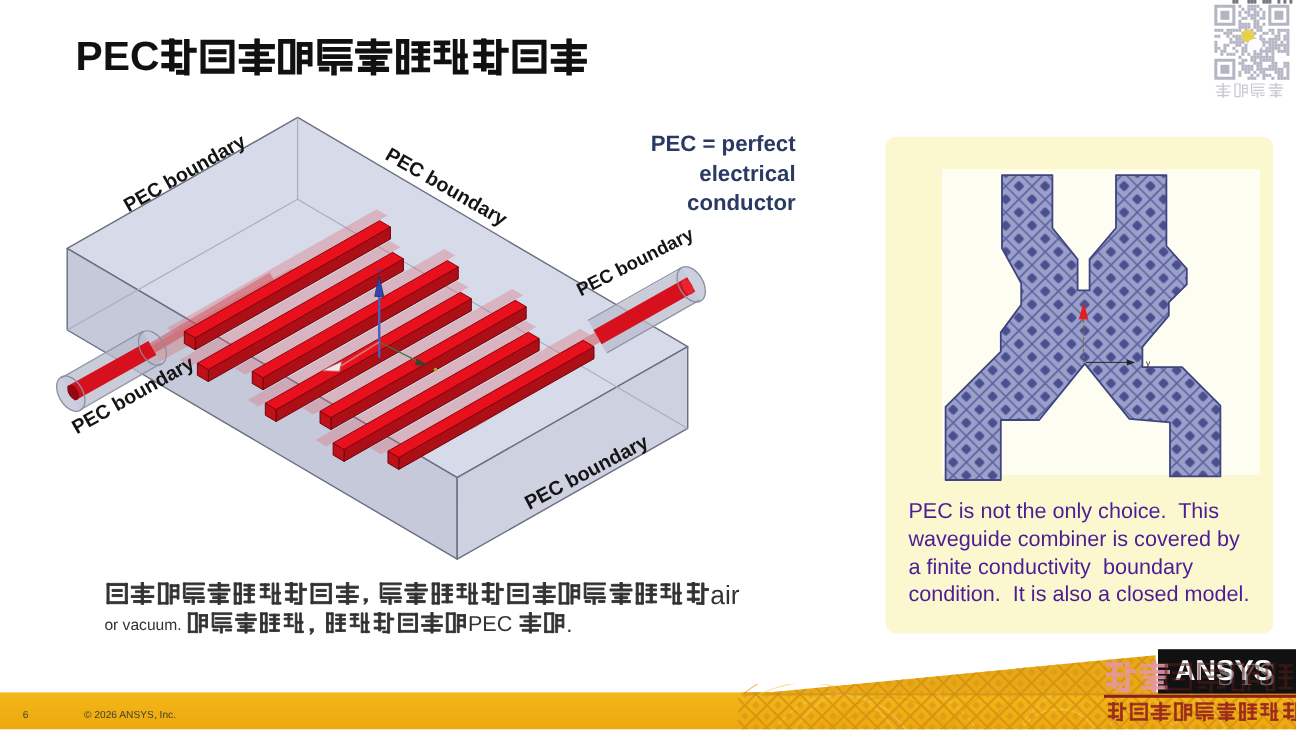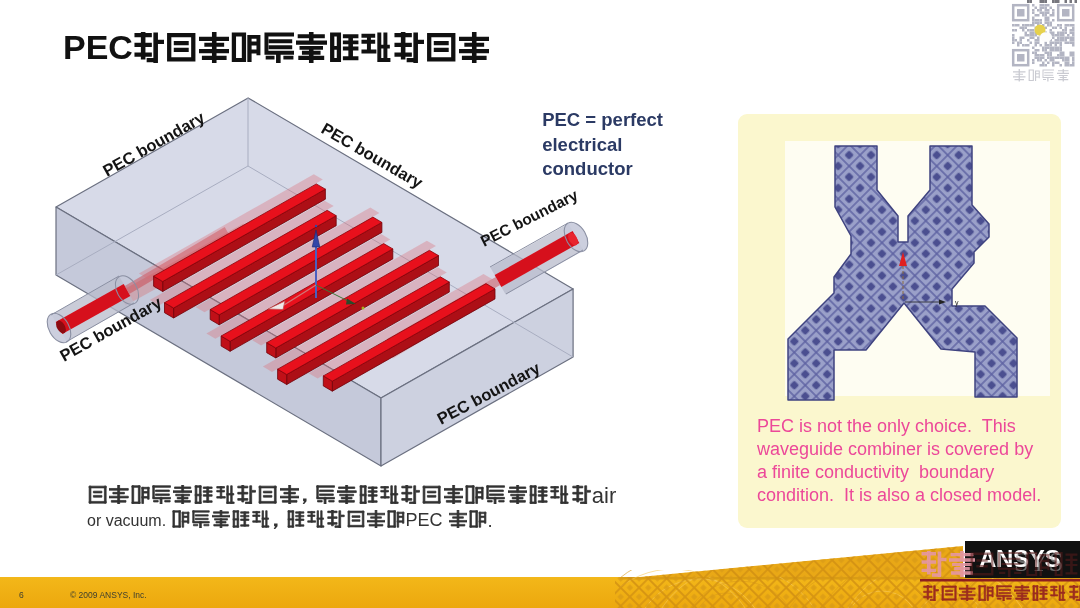--- a/index.html
+++ b/index.html
@@ -430,21 +430,21 @@
     </svg></div>
 <div class="abs" style="left:1012px;top:69px;white-space:nowrap;letter-spacing:2px"><svg class="cg" style="width:12.5px;height:12.5px;" viewBox="0 0 100 100" fill="#c9cad1">
       <use href="#g3"></use>
     </svg><svg class="cg" style="width:12.5px;height:12.5px;" viewBox="0 0 100 100" fill="#c9cad1">
       <use href="#g4"></use>
     </svg><svg class="cg" style="width:12.5px;height:12.5px;" viewBox="0 0 100 100" fill="#c9cad1">
       <use href="#g5"></use>
     </svg><svg class="cg" style="width:12.5px;height:12.5px;" viewBox="0 0 100 100" fill="#c9cad1">
       <use href="#g6"></use>
     </svg></div>
-<div class="abs" style="right:417px;top:108px;font-weight:bold;font-size:18.5px;line-height:24.6px;color:#2b3a64;text-align:left">PEC&nbsp;=&nbsp;perfect<br>electrical<br>conductor</div>
+<div class="abs" style="right:417px;top:108px;font-weight:bold;font-size:18.5px;line-height:24.6px;color:#2b3a64;text-align:right">PEC&nbsp;=&nbsp;perfect<br>electrical<br>conductor</div>
 <div class="abs" style="left:87px;top:485px;font-size:20px;color:#333;white-space:nowrap"><svg class="cg" style="width:19.3px;height:19.3px;" viewBox="0 0 100 100" fill="#333">
       <use href="#g2" stroke="#333" stroke-width="4"></use>
     </svg><svg class="cg" style="width:19.3px;height:19.3px;" viewBox="0 0 100 100" fill="#333">
       <use href="#g3" stroke="#333" stroke-width="4"></use>
     </svg><svg class="cg" style="width:19.3px;height:19.3px;" viewBox="0 0 100 100" fill="#333">
       <use href="#g4" stroke="#333" stroke-width="4"></use>
     </svg><svg class="cg" style="width:19.3px;height:19.3px;" viewBox="0 0 100 100" fill="#333">
       <use href="#g5" stroke="#333" stroke-width="4"></use>
     </svg><svg class="cg" style="width:19.3px;height:19.3px;" viewBox="0 0 100 100" fill="#333">
       <use href="#g6" stroke="#333" stroke-width="4"></use>
@@ -480,21 +480,21 @@
       <use href="#g5" stroke="#333" stroke-width="4"></use>
     </svg><svg class="cg" style="width:19.3px;height:19.3px;" viewBox="0 0 100 100" fill="#333">
       <use href="#g6" stroke="#333" stroke-width="4"></use>
     </svg><svg class="cg" style="width:19.3px;height:19.3px;" viewBox="0 0 100 100" fill="#333">
       <use href="#g7" stroke="#333" stroke-width="4"></use>
     </svg><svg class="cg" style="width:19.3px;height:19.3px;" viewBox="0 0 100 100" fill="#333">
       <use href="#g8" stroke="#333" stroke-width="4"></use>
     </svg><svg class="cg" style="width:19.3px;height:19.3px;" viewBox="0 0 100 100" fill="#333">
       <use href="#g1" stroke="#333" stroke-width="4"></use>
     </svg><span style="font-size:22px;vertical-align:top;line-height:21px">air</span></div>
-<div class="abs" style="left:87px;top:510px;font-size:20px;color:#333;white-space:nowrap"><span style="font-size:16px;vertical-align:top;line-height:21px">or vacuum.&nbsp;</span><svg class="cg" style="width:18px;height:18px;" viewBox="0 0 100 100" fill="#333">
+<div class="abs" style="left:87px;top:510px;font-size:20px;color:#333;white-space:nowrap"><span style="font-size:13px;vertical-align:top;line-height:21px">or vacuum.&nbsp;</span><svg class="cg" style="width:18px;height:18px;" viewBox="0 0 100 100" fill="#333">
       <use href="#g4" stroke="#333" stroke-width="4"></use>
     </svg><svg class="cg" style="width:18px;height:18px;" viewBox="0 0 100 100" fill="#333">
       <use href="#g5" stroke="#333" stroke-width="4"></use>
     </svg><svg class="cg" style="width:18px;height:18px;" viewBox="0 0 100 100" fill="#333">
       <use href="#g6" stroke="#333" stroke-width="4"></use>
     </svg><svg class="cg" style="width:18px;height:18px;" viewBox="0 0 100 100" fill="#333">
       <use href="#g7" stroke="#333" stroke-width="4"></use>
     </svg><svg class="cg" style="width:18px;height:18px;" viewBox="0 0 100 100" fill="#333">
       <use href="#g8" stroke="#333" stroke-width="4"></use>
     </svg><svg class="cg" style="width:13px;height:19.3px" viewBox="20 0 66 100" fill="#333">
@@ -509,23 +509,23 @@
       <use href="#g2" stroke="#333" stroke-width="4"></use>
     </svg><svg class="cg" style="width:18px;height:18px;" viewBox="0 0 100 100" fill="#333">
       <use href="#g3" stroke="#333" stroke-width="4"></use>
     </svg><svg class="cg" style="width:18px;height:18px;" viewBox="0 0 100 100" fill="#333">
       <use href="#g4" stroke="#333" stroke-width="4"></use>
     </svg><span style="font-size:18px;vertical-align:top;line-height:21px">PEC&nbsp;</span><svg class="cg" style="width:18px;height:18px;" viewBox="0 0 100 100" fill="#333">
       <use href="#g3" stroke="#333" stroke-width="4"></use>
     </svg><svg class="cg" style="width:18px;height:18px;" viewBox="0 0 100 100" fill="#333">
       <use href="#g4" stroke="#333" stroke-width="4"></use>
     </svg><span style="font-size:18.5px;vertical-align:top;line-height:21px">.</span></div>
-<div class="abs" style="left:757px;top:415px;font-size:18px;line-height:23px;color:#ec4899">PEC is not the only choice.&nbsp; This<br>waveguide combiner is covered by<br>a finite conductivity&nbsp; boundary<br>condition.&nbsp; It is also a closed model.</div>
+<div class="abs" style="left:757px;top:415px;font-size:18px;line-height:23px;color:#4c1d95">PEC is not the only choice.&nbsp; This<br>waveguide combiner is covered by<br>a finite conductivity&nbsp; boundary<br>condition.&nbsp; It is also a closed model.</div>
 <div class="abs" style="left:19px;top:590px;font-size:8.5px;color:#3f3f2f">6</div>
-<div class="abs" style="left:70px;top:590px;font-size:8.5px;color:#3f3f2f">© 2009 ANSYS, Inc.</div>
+<div class="abs" style="left:70px;top:590px;font-size:8.5px;color:#3f3f2f">© 2026 ANSYS, Inc.</div>
 <div class="abs" style="left:920px;top:551px;white-space:nowrap"><svg class="cg" style="width:26px;height:26px;" viewBox="0 0 100 100" fill="rgba(228,150,164,.85)">
       <use href="#g1" stroke="rgba(228,150,164,.85)" stroke-width="4"></use>
     </svg><svg class="cg" style="width:26px;height:26px;" viewBox="0 0 100 100" fill="rgba(228,150,164,.85)">
       <use href="#g6" stroke="rgba(228,150,164,.85)" stroke-width="4"></use>
     </svg></div>
 <div class="abs" style="left:968px;top:551px;white-space:nowrap"><svg class="cg" style="width:26px;height:26px;" viewBox="0 0 100 100" fill="rgba(90,28,28,.55)">
       <use href="#g2"></use>
     </svg><svg class="cg" style="width:26px;height:26px;" viewBox="0 0 100 100" fill="rgba(90,28,28,.55)">
       <use href="#g5"></use>
     </svg><svg class="cg" style="width:26px;height:26px;" viewBox="0 0 100 100" fill="rgba(90,28,28,.55)">

